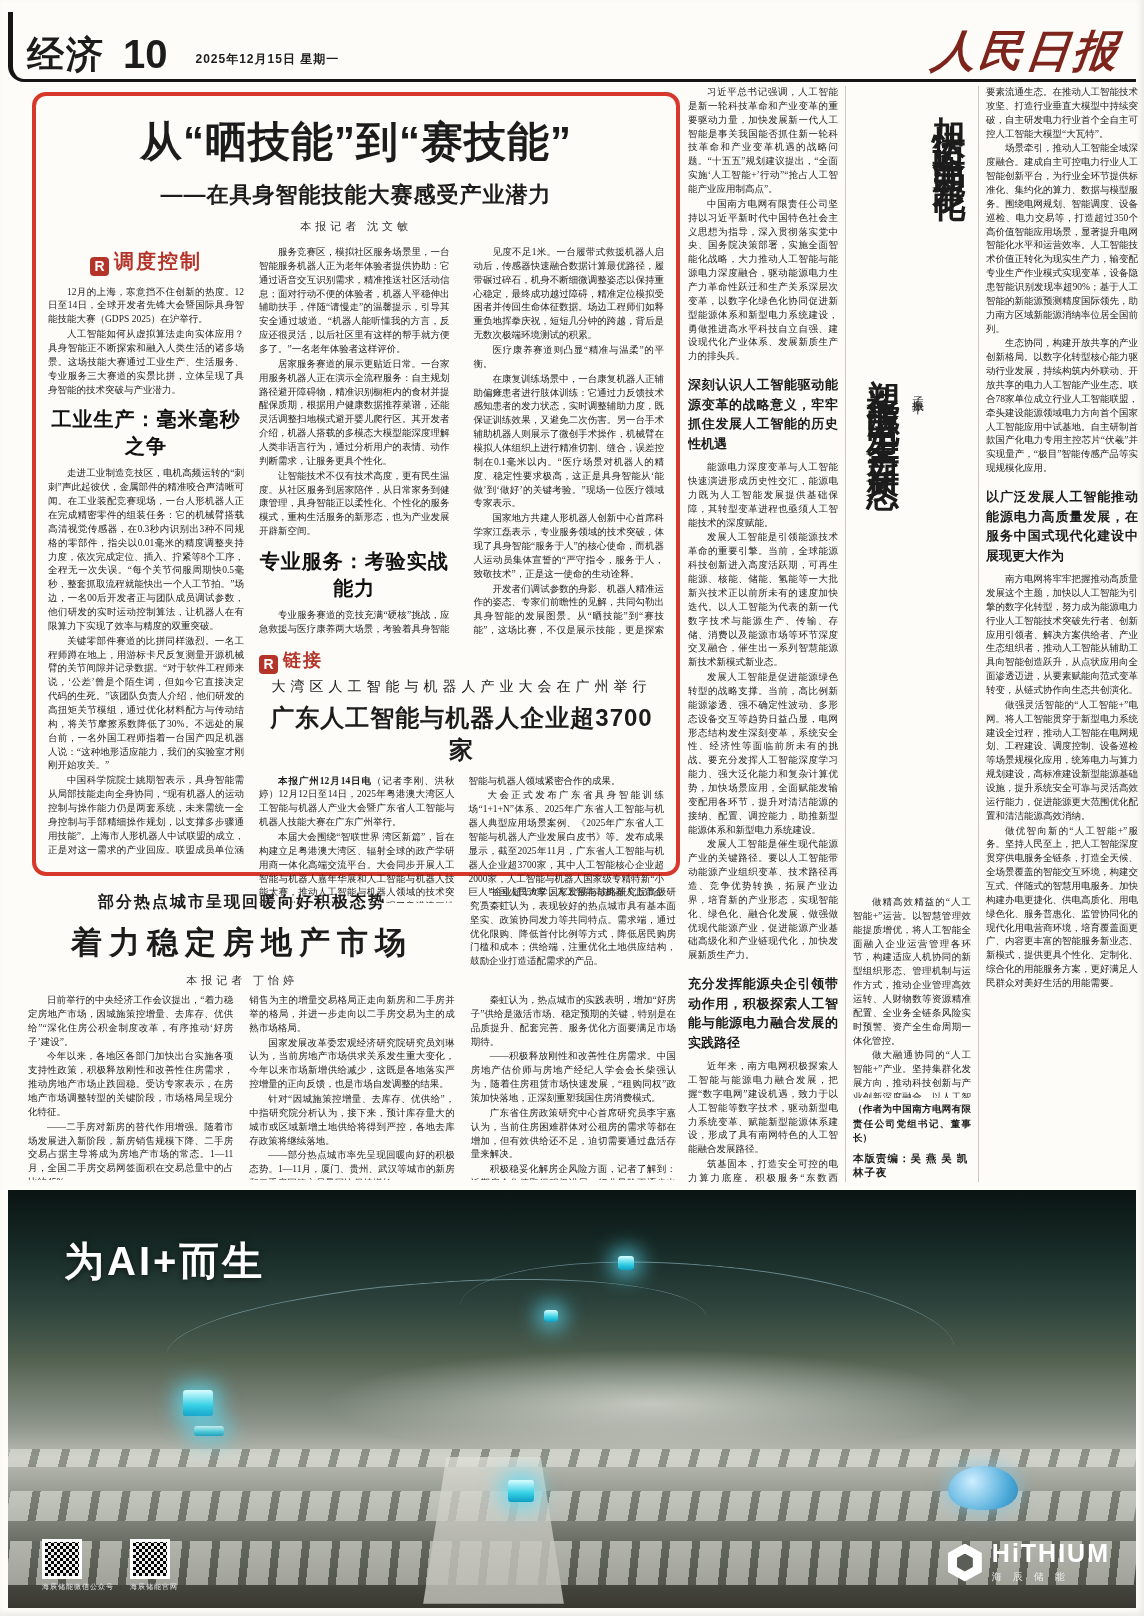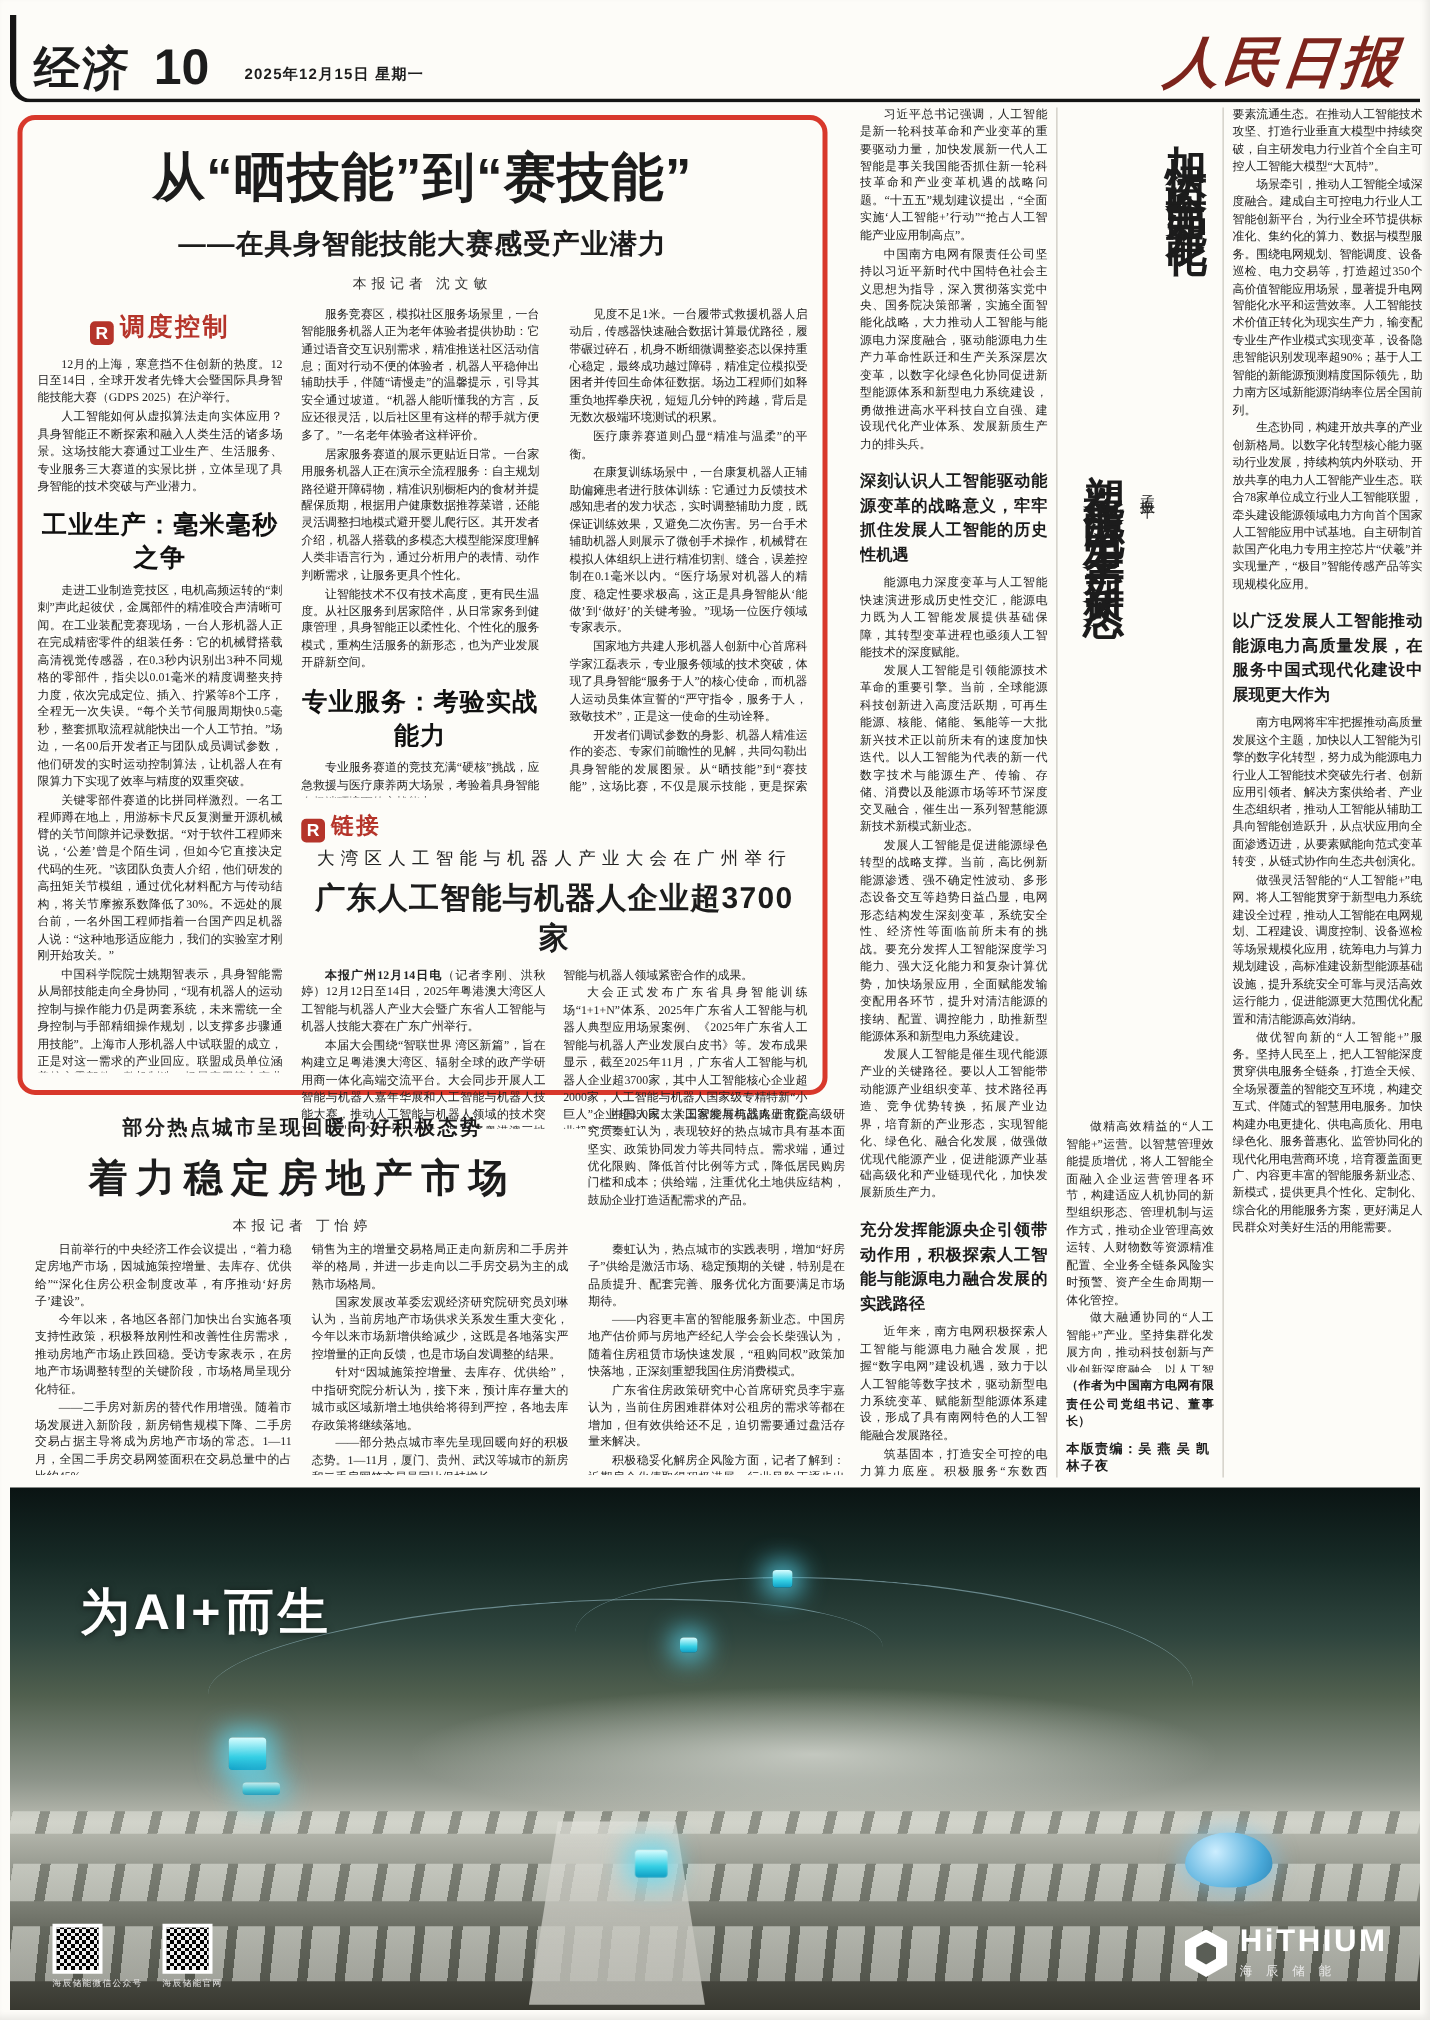--- a/index.html
+++ b/index.html
@@ -14,21 +14,21 @@
   .page-no { font-family:"Liberation Sans",sans-serif; font-weight:bold; font-size:40px; line-height:.95; margin-left:18px; }
   .hdr-date { font-family:"Liberation Sans",sans-serif; font-weight:bold; font-size:12px; margin:0 0 5px 28px; letter-spacing:1px; }
   .masthead { margin-left:auto; font-family:"DejaVu Serif",serif; font-weight:bold; font-style:italic; font-size:44px; line-height:1; color:#7d241c; letter-spacing:3px; transform:skewX(-6deg); padding-right:6px; }
 
   
   .col-p { font-size:9.5px; line-height:1.46; text-align:justify; text-indent:2em; color:#222; margin-bottom:1px; }
   .col-p b { letter-spacing:0; }
   .col-h { font-family:"Liberation Sans",sans-serif; font-weight:bold; font-size:20px; text-align:center; margin:9px 0 7px; color:#101010; letter-spacing:1px; }
 
   
-  #mainbox { left:14px; top:92px; width:648px; height:784px; border:4px solid #d8382b; border-radius:14px; padding:12px 12px 8px; }
+  #mainbox { left:32px; top:92px; width:648px; height:784px; border:4px solid #d8382b; border-radius:14px; padding:12px 12px 8px; }
   .mb-h1 { text-align:center; font-family:"Liberation Sans",sans-serif; font-weight:bold; font-size:42px; letter-spacing:1px; margin-top:6px; }
   .mb-h2 { text-align:center; font-family:"Liberation Sans",sans-serif; font-weight:bold; font-size:22px; margin-top:10px; letter-spacing:1px; }
   .mb-by { text-align:center; font-size:11px; margin-top:9px; letter-spacing:4px; color:#333; }
   .mb-body { display:flex; gap:15px; margin-top:12px; }
   .mcol1 { width:196px; height:612px; overflow:hidden; }
   .mright { flex:1; display:flex; flex-direction:column; }
   .mcols { display:flex; gap:24px; height:392px; overflow:hidden; }
   .mcol2,.mcol3 { flex:1; }
   .focus-tag { text-align:center; margin:2px 0 10px; }
   .rb { display:inline-flex; width:19px; height:19px; background:#b5342a; color:#fff; font-family:"Liberation Sans",sans-serif; font-weight:bold; font-size:14px; align-items:center; justify-content:center; border-radius:4px; margin-right:5px; vertical-align:-3px; }
@@ -77,21 +77,21 @@
   .arc { border:0; border-top:1px solid rgba(190,235,250,.45); border-radius:50%; }
   .a1 { left:14%; top:22%; width:48%; height:26%; transform:rotate(-4deg); }
   .a2 { left:40%; top:18%; width:44%; height:30%; transform:rotate(5deg); }
   .cube { background:linear-gradient(180deg,#d8fdff,#35cfe4 60%,#0f9ec4); border-radius:3px; box-shadow:0 0 20px 7px rgba(90,220,245,.75); }
   .c1 { left:175px; top:200px; width:30px; height:26px; }
   .c2 { left:500px; top:290px; width:26px; height:22px; }
   .c3 { left:610px; top:66px; width:16px; height:14px; }
   .c4 { left:536px; top:120px; width:14px; height:12px; }
   .c5 { left:186px; top:236px; width:30px; height:10px; opacity:.8; }
   .cloud { left:940px; top:276px; width:70px; height:44px; background:radial-gradient(circle at 35% 35%, #cdeeff, #49a8d8 70%, #2d85b5); border-radius:50% 50% 46% 46% / 58% 58% 44% 44%; box-shadow:0 0 16px 4px rgba(120,200,240,.5); }
-  .ad-title { left:56px; top:44px; color:#fff; font-family:"Liberation Sans",sans-serif; font-weight:bold; font-size:40px; letter-spacing:3px; text-shadow:0 1px 6px rgba(0,0,0,.6);margin-top:28px; }
+  .ad-title { left:56px; top:44px; color:#fff; font-family:"Liberation Sans",sans-serif; font-weight:bold; font-size:40px; letter-spacing:3px; text-shadow:0 1px 6px rgba(0,0,0,.6); }
   .ad-sub { left:58px; top:106px; color:#f2f6f2; font-family:"Liberation Sans",sans-serif; font-size:21px; letter-spacing:7px; text-shadow:0 1px 4px rgba(0,0,0,.6); }
   .qr-wrap { left:34px; bottom:16px; display:flex; gap:16px; position:absolute; }
   .qr-item { text-align:center; }
   .qr { width:40px; height:40px; border:3px solid #fff; background:repeating-linear-gradient(0deg,#fff 0 3px,#111 3px 6px), repeating-linear-gradient(90deg,#fff 0 3px,#111 3px 6px); background-blend-mode:difference; }
   .qr-label { color:#e8e8e8; font-size:7px; margin-top:3px; letter-spacing:1px; }
   .ad-logo { position:absolute; right:26px; bottom:24px; display:flex; align-items:center; gap:10px;padding-left:15px; }
   .hex { width:34px; height:38px; background:#fff; clip-path:polygon(50% 0,100% 25%,100% 75%,50% 100%,0 75%,0 25%); display:flex; align-items:center; justify-content:center; }
   .hex-in { width:16px; height:18px; background:#5a5e56; clip-path:polygon(50% 0,100% 25%,100% 75%,50% 100%,0 75%,0 25%); }
   .logo-en { color:#fff; font-family:"Liberation Sans",sans-serif; font-weight:bold; font-size:25px; letter-spacing:2px; line-height:1; }
   .logo-cn { color:#e9e9e9; font-size:10px; letter-spacing:11px; margin-top:4px; }
@@ -183,21 +183,21 @@
           <p class="col-p">——二手房对新房的替代作用增强。随着市场发展进入新阶段，新房销售规模下降、二手房交易占据主导将成为房地产市场的常态。1—11月，全国二手房交易网签面积在交易总量中的占比约45%。</p>
         </div>
       <div>
           <p class="col-p" style="text-indent: 0px;">销售为主的增量交易格局正走向新房和二手房并举的格局，并进一步走向以二手房交易为主的成熟市场格局。</p>
           <p class="col-p">国家发展改革委宏观经济研究院研究员刘琳认为，当前房地产市场供求关系发生重大变化，今年以来市场新增供给减少，这既是各地落实严控增量的正向反馈，也是市场自发调整的结果。</p>
           <p class="col-p">针对“因城施策控增量、去库存、优供给”，中指研究院分析认为，接下来，预计库存量大的城市或区域新增土地供给将得到严控，各地去库存政策将继续落地。</p>
           <p class="col-p">——部分热点城市率先呈现回暖向好的积极态势。1—11月，厦门、贵州、武汉等城市的新房和二手房网签交易量同比保持增长。</p>
         </div>
       <div>
           <p class="col-p">秦虹认为，热点城市的实践表明，增加“好房子”供给是激活市场、稳定预期的关键，特别是在品质提升、配套完善、服务优化方面要满足市场期待。</p>
-          <p class="col-p">——内容更丰富的智能服务新业态。中国房地产估价师与房地产经纪人学会会长柴强认为，随着住房租赁市场快速发展，“租购同权”政策加快落地，正深刻重塑我国住房消费模式。</p>
+          <p class="col-p">——积极释放刚性和改善性住房需求。中国房地产估价师与房地产经纪人学会会长柴强认为，随着住房租赁市场快速发展，“租购同权”政策加快落地，正深刻重塑我国住房消费模式。</p>
           <p class="col-p">广东省住房政策研究中心首席研究员李宇嘉认为，当前住房困难群体对公租房的需求等都在增加，但有效供给还不足，迫切需要通过盘活存量来解决。</p>
           <p class="col-p">积极稳妥化解房企风险方面，记者了解到：近期房企化债取得积极进展，行业风险正逐步出清，大型房企在热点城市拿地增多，同时，保交房攻坚战扎实推进，对符合条件的项目纳入“白名单”予以资金支持，市场信心在逐步修复。</p>
         </div>
     </div>
   </div>
 
   <div class="abs" id="opinion">
     <div class="o-colA">
         <p class="col-p">习近平总书记强调，人工智能是新一轮科技革命和产业变革的重要驱动力量，加快发展新一代人工智能是事关我国能否抓住新一轮科技革命和产业变革机遇的战略问题。“十五五”规划建议提出，“全面实施‘人工智能+’行动”“抢占人工智能产业应用制高点”。</p>
         <p class="col-p">中国南方电网有限责任公司坚持以习近平新时代中国特色社会主义思想为指导，深入贯彻落实党中央、国务院决策部署，实施全面智能化战略，大力推动人工智能与能源电力深度融合，驱动能源电力生产力革命性跃迁和生产关系深层次变革，以数字化绿色化协同促进新型能源体系和新型电力系统建设，勇做推进高水平科技自立自强、建设现代化产业体系、发展新质生产力的排头兵。</p>

